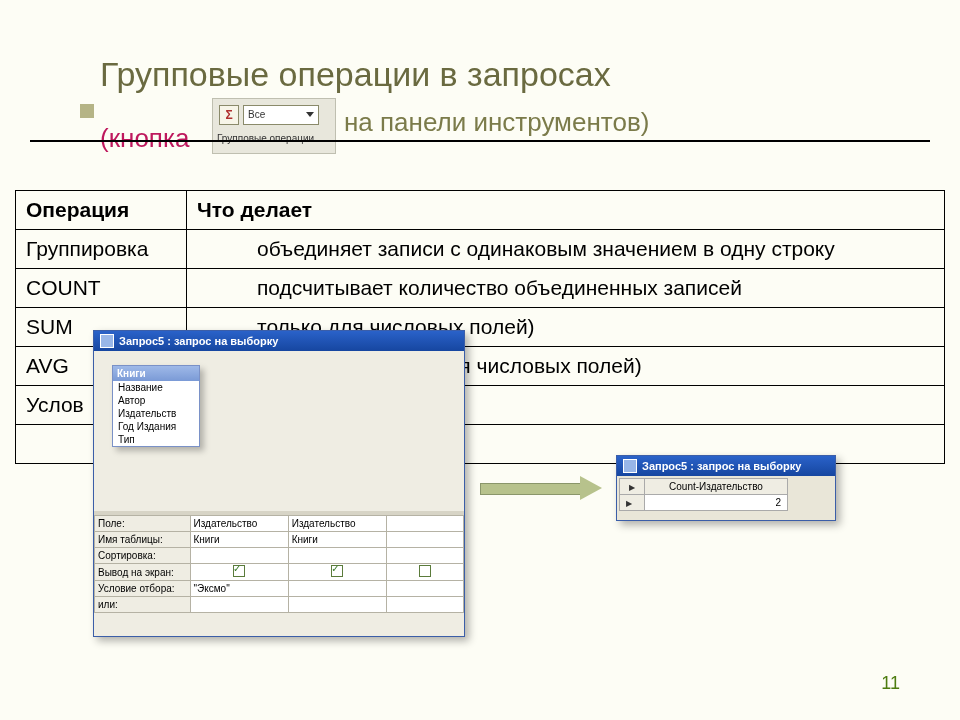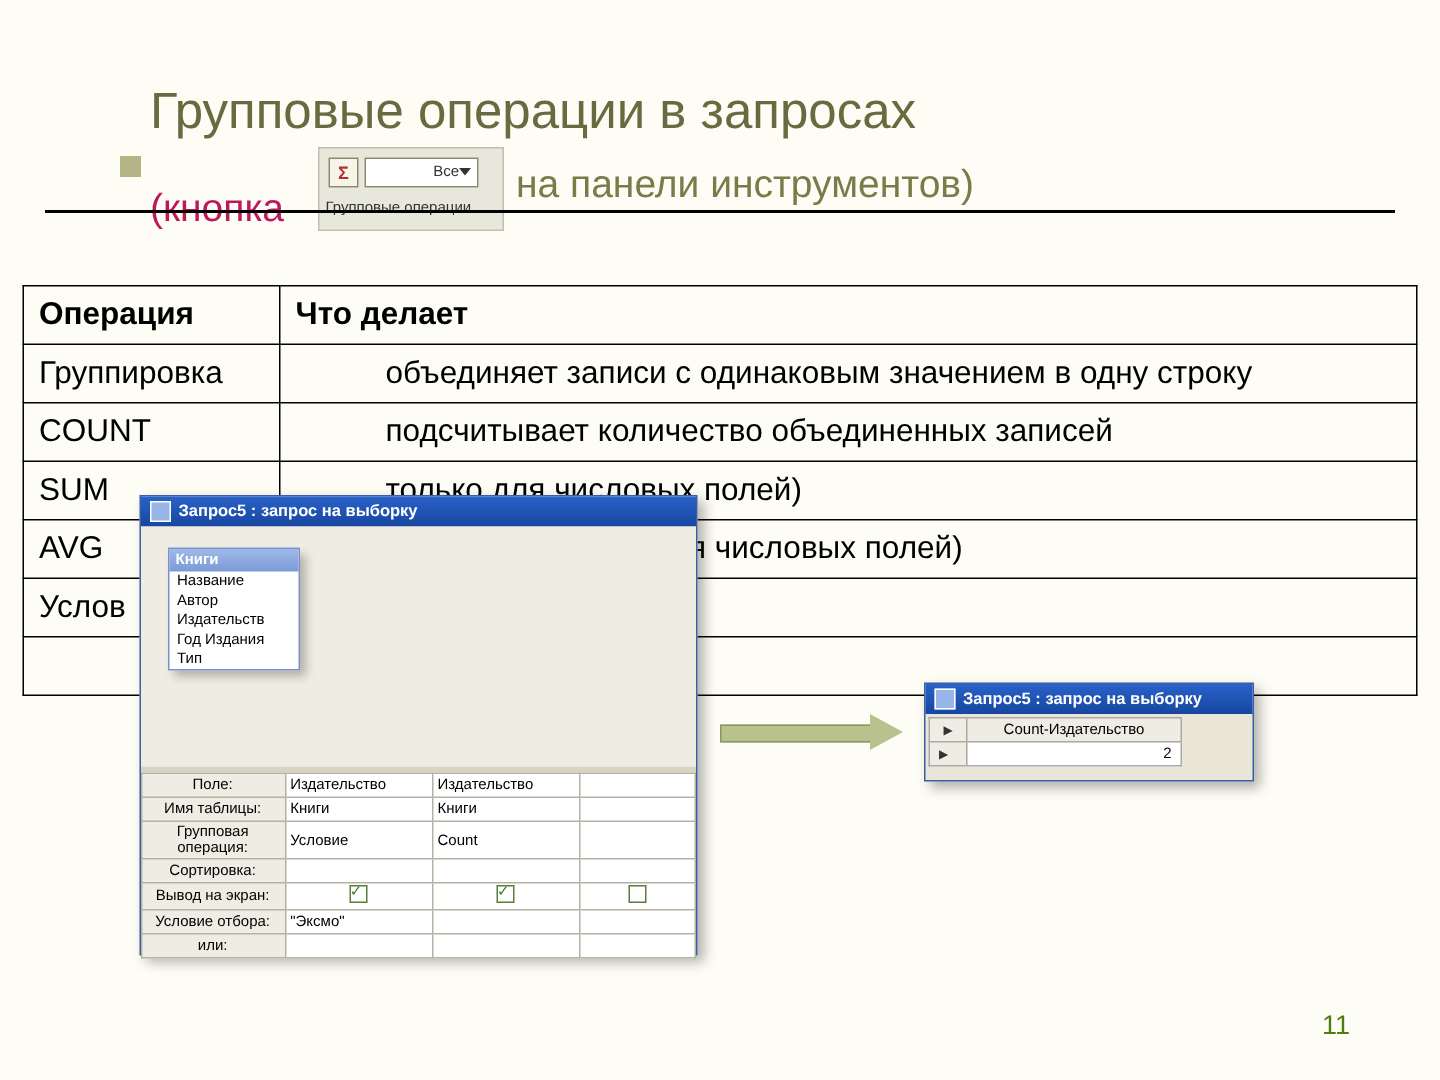--- a/index.html
+++ b/index.html
@@ -26,21 +26,21 @@
     font-size: 10px; color: #333;
   }
   .tb-thumb .sigma-btn {
     position: absolute; left: 6px; top: 6px; width: 18px; height: 18px;
     border: 1px solid #8a8a6a; background: #f7f5e8;
     text-align: center; line-height: 18px; font-weight: bold; font-size: 12px; color: #b03030;
   }
   .tb-thumb .vse-btn {
     position: absolute; left: 30px; top: 6px; width: 70px; height: 18px;
     border: 1px solid #8a8a6a; background: #fff;
-    line-height: 18px; padding-left: 4px; text-align: right;
+    line-height: 18px; padding-left: 4px;
   }
   .tb-thumb .vse-btn .tri { float: right; margin: 6px 4px 0 0; width: 0; height: 0; border-left: 4px solid transparent; border-right: 4px solid transparent; border-top: 5px solid #333; }
   .tb-thumb .label { position: absolute; left: 4px; top: 34px; font-size: 10px; }
 
   
   .ops-table {
     border-collapse: collapse; position: absolute; left: 15px; top: 190px;
     width: 930px; font-size: 21px;
   }
   .ops-table th, .ops-table td {
@@ -77,21 +77,21 @@
   .tbl-box .fields { font-size: 10px; }
   .tbl-box .fields div { padding: 1px 5px; }
   .grid-pane { background: #efede3; border-top: 4px solid #d7d4c6; }
   .design-grid {
     border-collapse: collapse; width: 100%; font-size: 10px;
     background: #fff;
   }
   .design-grid td, .design-grid th {
     border: 1px solid #b5b2a4; padding: 1px 3px; height: 13px;
   }
-  .design-grid .lbl { text-align: center; background: #efede3; width: 108px; padding-right: 4px; }
+  .design-grid .lbl { text-align: left; background: #efede3; width: 108px; padding-right: 4px; }
   .design-grid .col { width: 110px; }
   .chk { display: inline-block; width: 10px; height: 10px; border: 1px solid #5b7b3b; position: relative; }
   .chk.on::after { content: "✓"; color: #3a7a2a; font-size: 10px; position: absolute; left: -1px; top: -3px; }
 
   
   .arrow {
     position: absolute; left: 480px; top: 478px; width: 130px; height: 20px;
   }
   .arrow .shaft { position: absolute; left: 0; top: 5px; width: 100px; height: 10px; background: #b7c28c; border: 1px solid #8a966a; }
   .arrow .head {
@@ -193,26 +193,20 @@
           <tr>
         <td class="lbl">Поле:</td>
         <td class="col">Издательство</td>
         <td class="col">Издательство</td>
         <td class="col"></td>
       </tr>
       <tr>
         <td class="lbl">Имя таблицы:</td>
         <td>Книги</td>
         <td>Книги</td>
-        <td></td>
-      </tr>
-      <tr>
-        <td class="lbl">Групповая операция:</td>
-        <td>Условие</td>
-        <td>Count</td>
         <td></td>
       </tr>
       <tr>
         <td class="lbl">Сортировка:</td>
         <td></td>
             <td></td>
             <td></td>
       </tr>
       <tr>
         <td class="lbl">Вывод на экран:</td>

